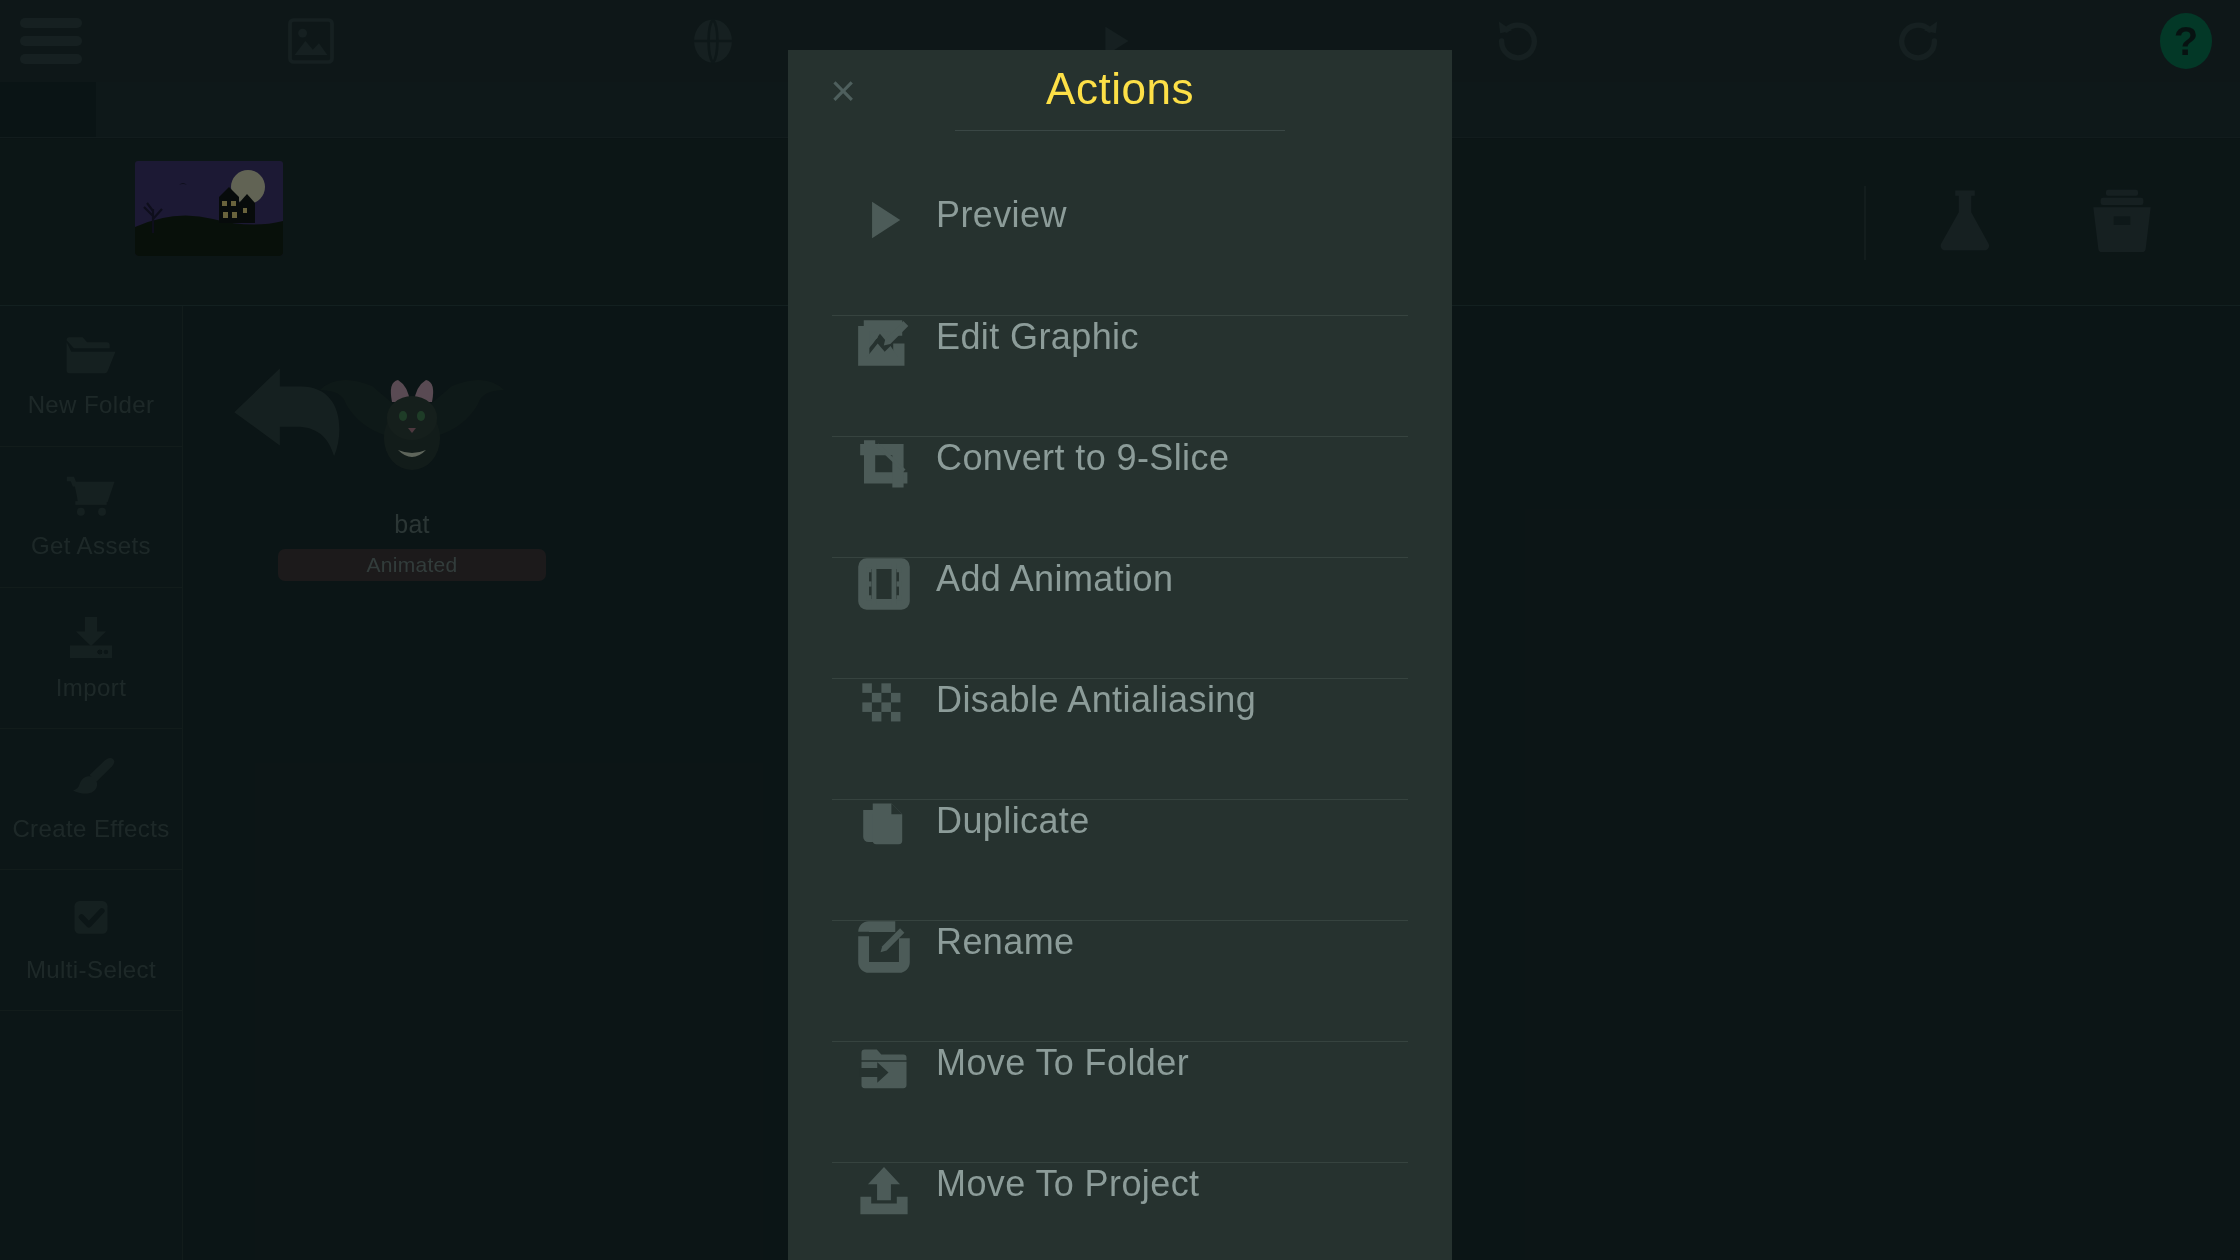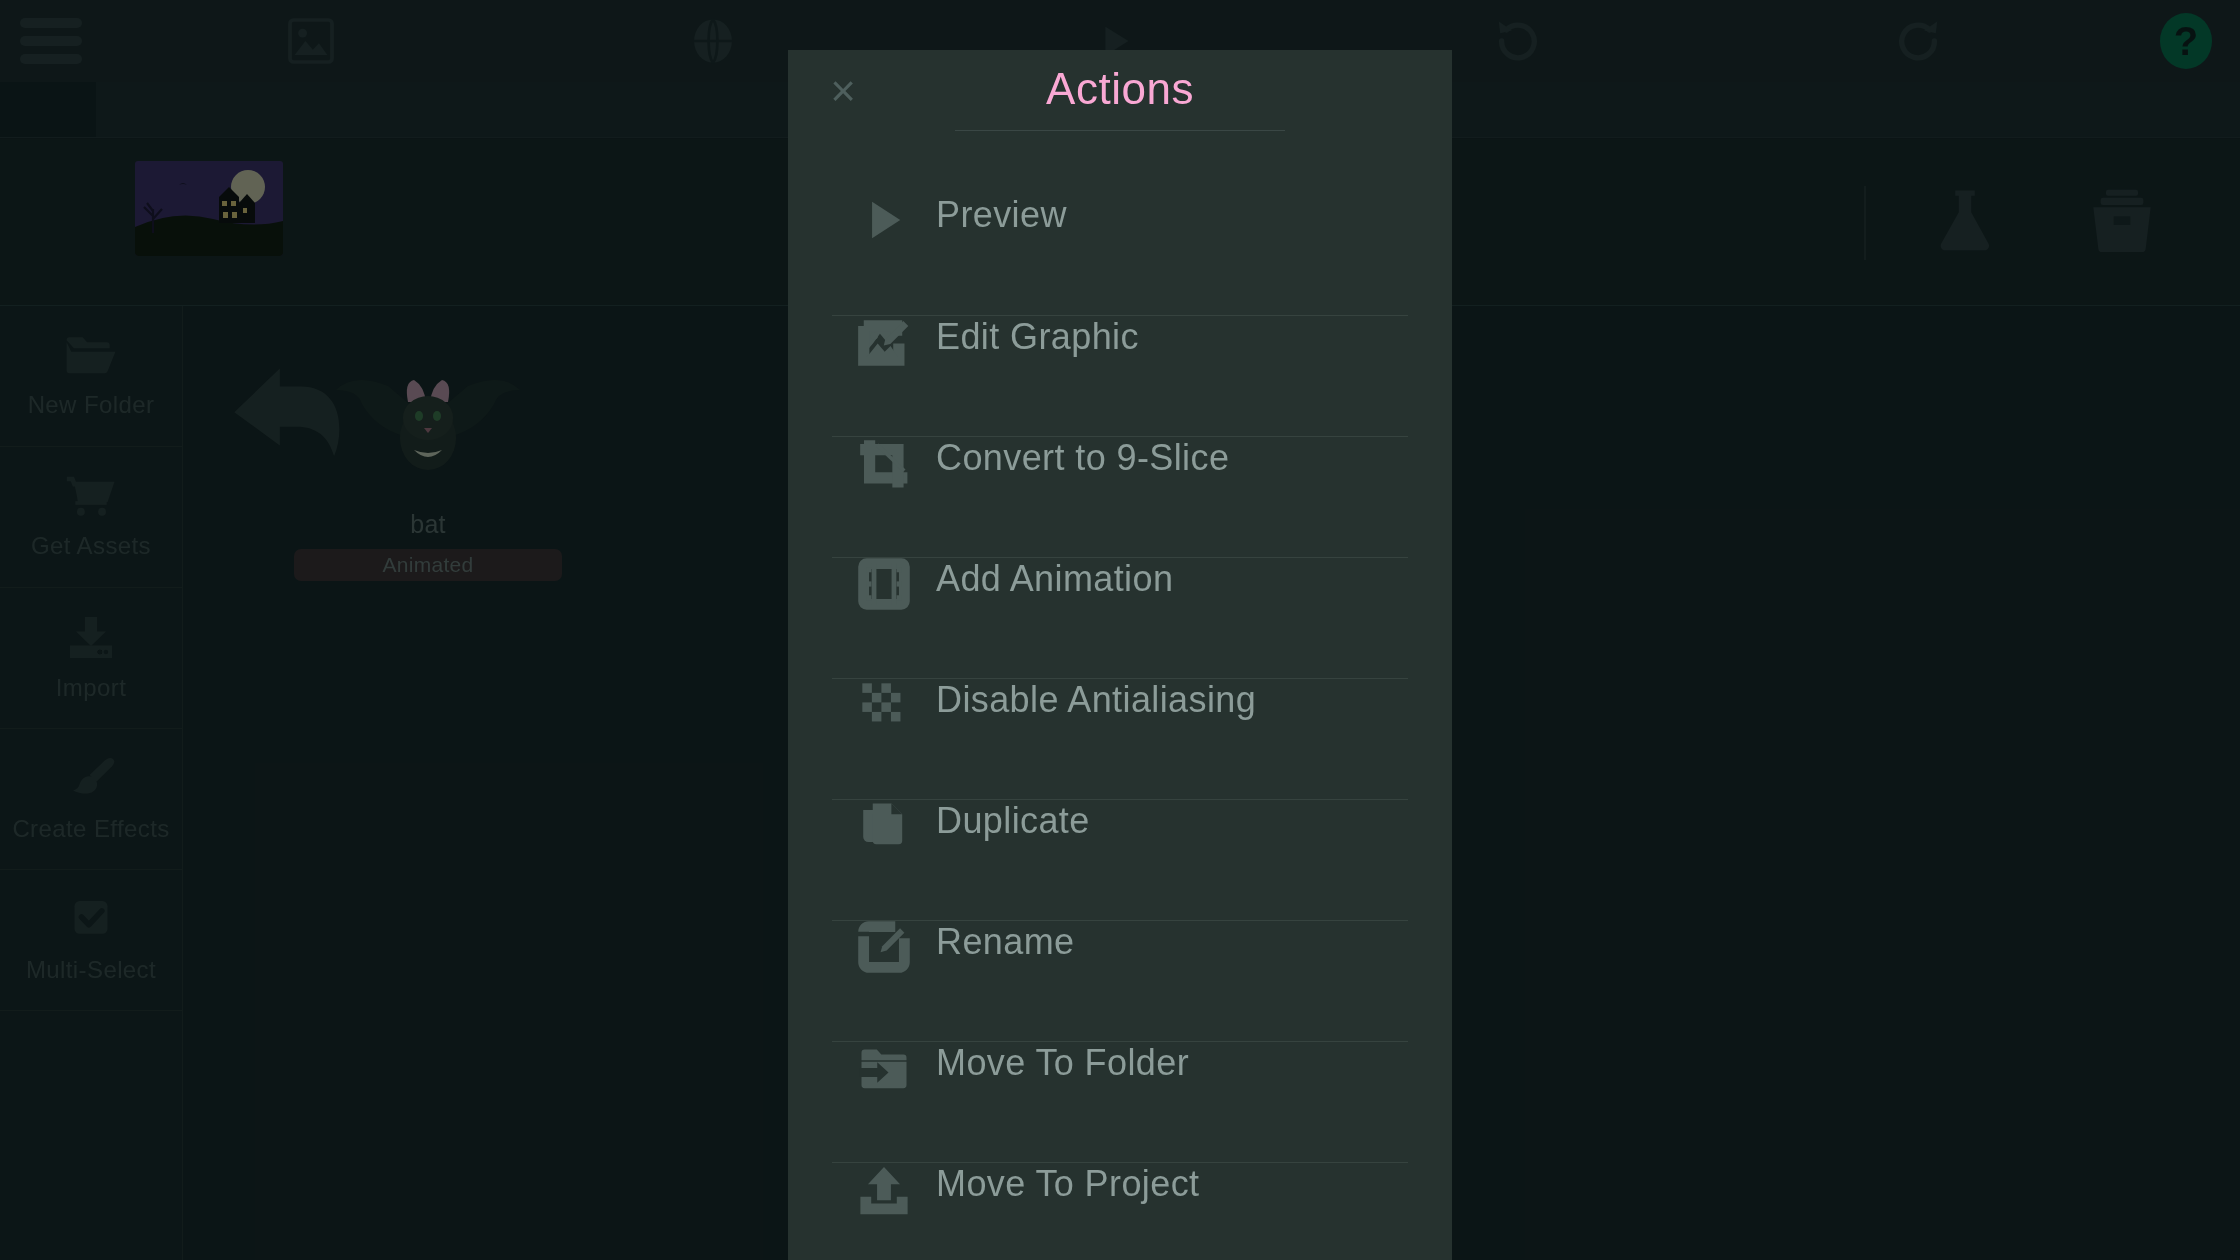--- a/index.html
+++ b/index.html
@@ -92,21 +92,21 @@
     position: absolute; left: 788px; top: 50px; width: 664px; height: 1260px;
     background: #26322f;
   }
   .modal-head { position: relative; height: 96px; }
   .modal-close {
     position: absolute; left: 32px; top: 18px; width: 46px; height: 46px;
     display: flex; align-items: center; justify-content: center;
     color: #4e5f5d; font-size: 44px; line-height: 1;
   }
   .modal-title {
-    text-align: center; font-size: 44px; color: #f9a8d4;
+    text-align: center; font-size: 44px; color: #fde047;
     padding: 14px 0 16px; width: 330px; margin: 0 auto;
     border-bottom: 1px solid #3a4745; letter-spacing: .5px;
   }
   .menu { margin-top: 48px; padding: 0 44px; }
   .menu-item {
     height: 121px; display: flex; align-items: flex-start;
     border-top: 1px solid #36433f;
   }
   .menu-item:first-child { border-top: none; }
   .menu-icon { width: 104px; flex: 0 0 104px; display: flex; align-items: center; justify-content: center; }
@@ -262,21 +262,21 @@
     </div>
 
     <div class="content">
 
       <div class="back-arrow">
         <svg width="140" height="120" viewBox="0 0 24 20">
           <path d="M9.4 2.2v3.1h3.6c4.4 0 6.6 3 6.6 7.3 0 1.6-.3 3.2-.9 4.6-1-3.3-3-5-6.4-5H9.4v3.2L1.6 9.7z" fill="#2b3a3a"></path>
         </svg>
       </div>
 
-      <div class="asset" style="left:80px;">
+      <div class="asset" style="left:64px;">
         <div class="asset-thumb">
           <svg width="200" height="150" viewBox="0 0 200 150">
             <path d="M100 74 L60 40 Q26 26 8 44 Q30 44 34 58 Q48 82 76 90z" fill="#1b2a27"></path>
             <path d="M100 74 L140 40 Q174 26 192 44 Q170 44 166 58 Q152 82 124 90z" fill="#1b2a27"></path>
             <ellipse cx="100" cy="92" rx="28" ry="32" fill="#24312c"></ellipse>
             <path d="M80 56 q-4-20 6-22 q10 6 12 22z" fill="#c49aad"></path>
             <path d="M120 56 q4-20 -6-22 q-10 6 -12 22z" fill="#c49aad"></path>
             <ellipse cx="100" cy="72" rx="25" ry="22" fill="#2b3831"></ellipse>
             <ellipse cx="91" cy="70" rx="4" ry="5" fill="#3f7a4a"></ellipse>
             <ellipse cx="109" cy="70" rx="4" ry="5" fill="#3f7a4a"></ellipse>

